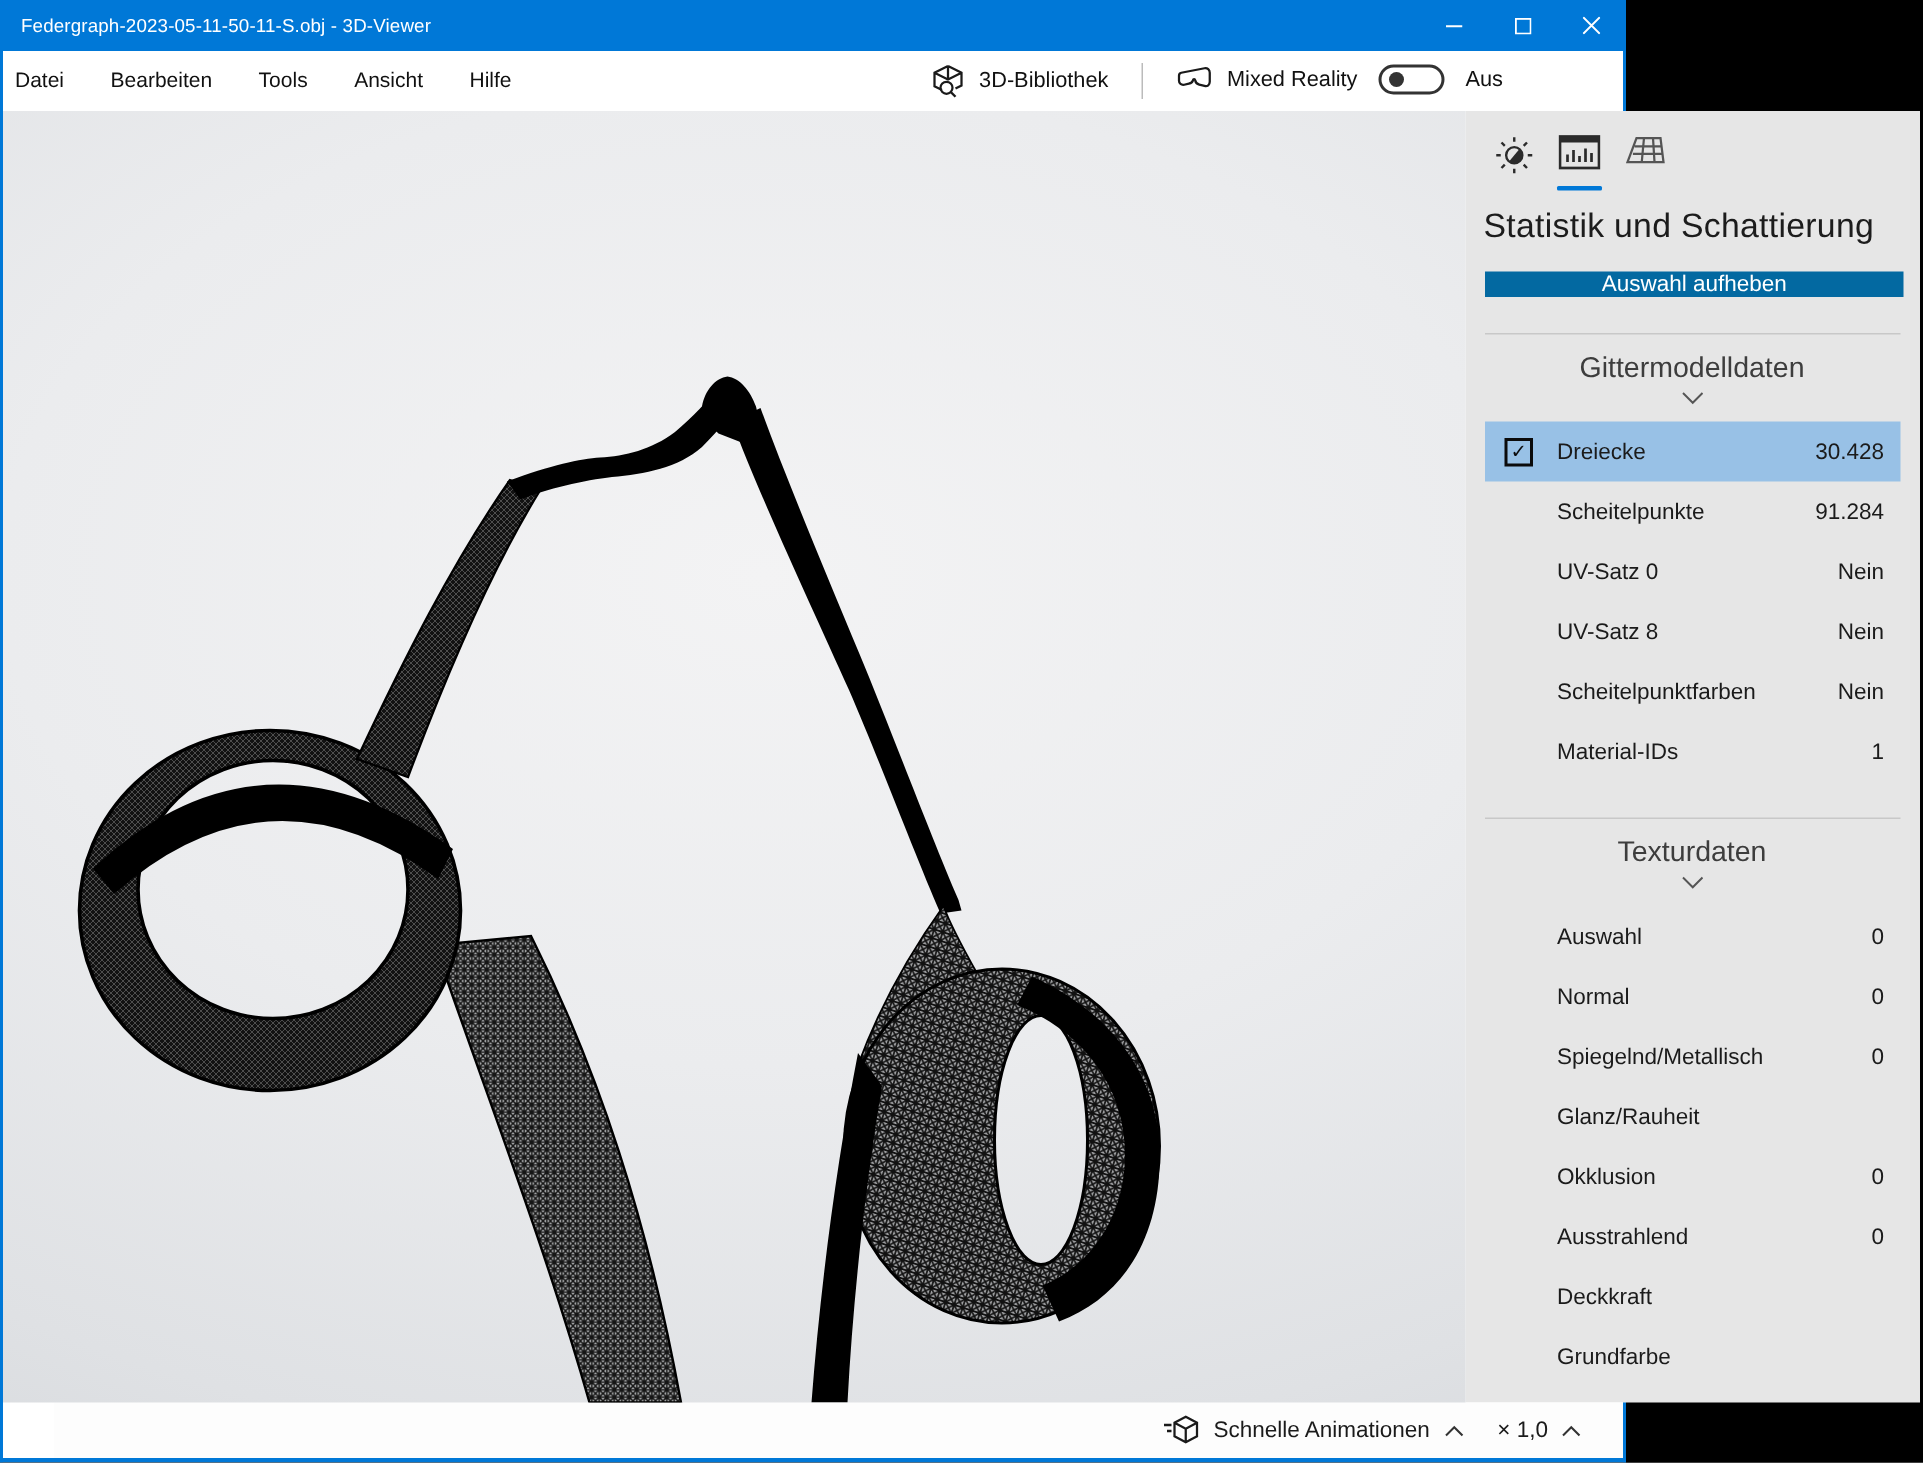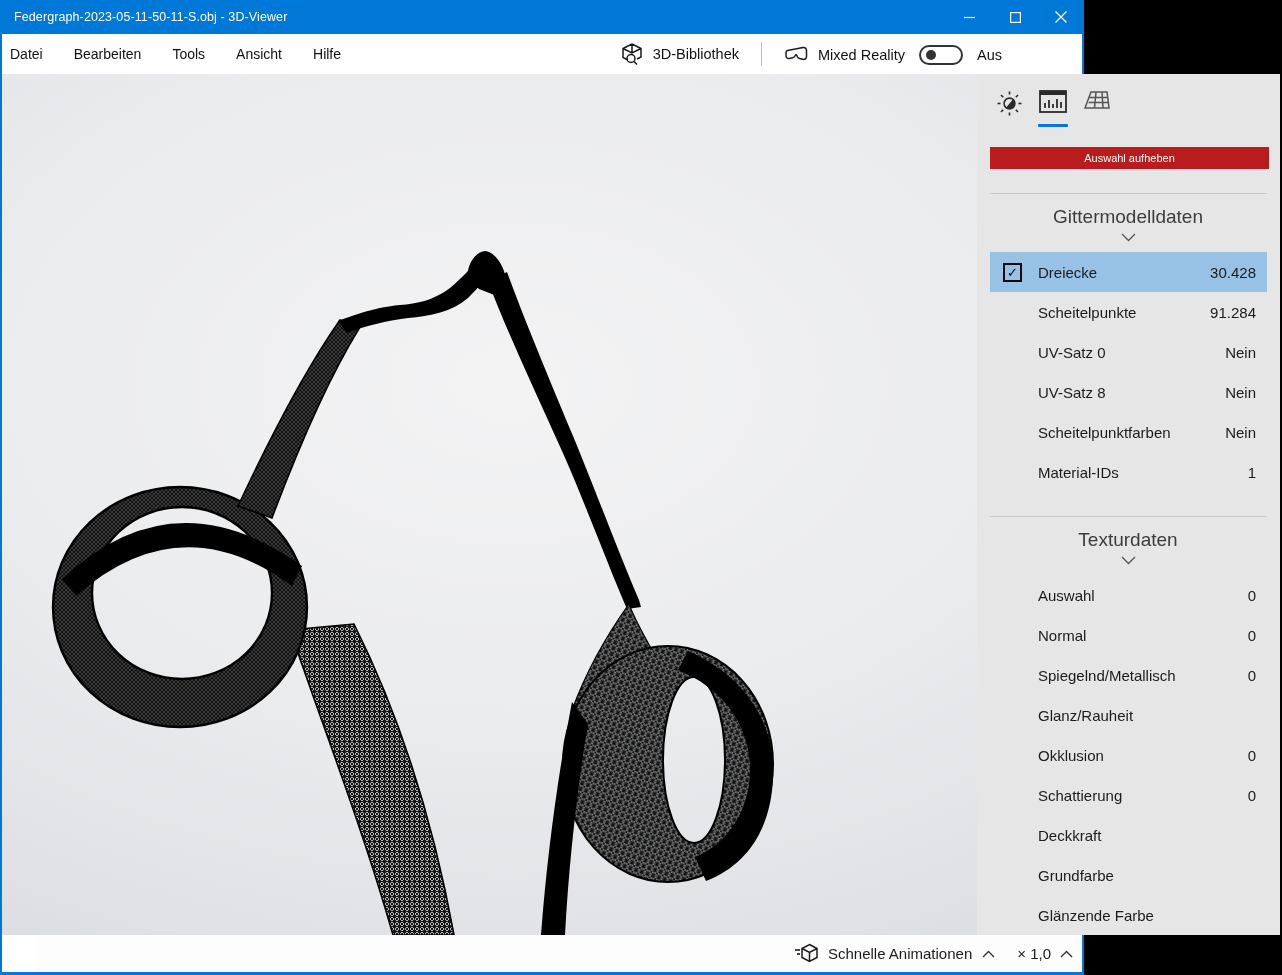--- a/index.html
+++ b/index.html
@@ -15,21 +15,21 @@
   
   .titlebar { height:34px; background:#0078d7; display:flex; align-items:center; flex:0 0 auto; margin:0 -2px; padding-left:2px;}
   .titlebar-text { color:#fff; font-size:12.5px; padding-left:12px; letter-spacing:0.1px; }
   .titlebar-spacer { flex:1; }
   .caption-btn { width:46px; height:34px; display:flex; align-items:center; justify-content:center; color:#fff; font-size:13px; }
   .caption-btn svg { display:block; }
 
   
   .menubar { height:40px; background:#fff; display:flex; align-items:center; flex:0 0 auto; padding:0 0 0 6px; }
   .menu-item { font-size:14px; color:#111; margin-right:27px; padding:4px 2px; cursor:default; }
-  .menubar-right { margin-left:auto; display:flex; align-items:flex-end; padding-right:80px; }
+  .menubar-right { margin-left:auto; display:flex; align-items:flex-start; padding-right:80px; }
   .mb-group { display:flex; align-items:center; }
   .mb-group .lbl { font-size:14.5px; color:#111; margin-left:9px; }
   .mb-divider { width:1px; height:24px; background:#bbb; margin:0 22px; }
   .toggle { width:44px; height:20px; border:2px solid #333; border-radius:11px; margin-left:14px; position:relative; }
   .toggle .knob { width:10px; height:10px; border-radius:50%; background:#333; position:absolute; left:5px; top:3px; }
   .toggle-state { font-size:14.5px; color:#111; margin-left:14px; }
 
   
   .main { flex:1 1 auto; display:flex; min-height:0; }
   .viewport {
@@ -40,37 +40,37 @@
 
   
   .panel { width:303px; flex:0 0 auto; background:#e6e6e6; height:861px; overflow:hidden; display:flex; flex-direction:column; }
   .panel-tabs { display:flex; align-items:flex-start; padding:16px 0 0 10px; height:56px; flex:0 0 auto; }
   .panel-tab { width:44px; display:flex; flex-direction:column; align-items:center; }
   .panel-tab svg { display:block; }
   .tab-underline { width:30px; height:3px; background:#0078d7; margin-top:9px; border-radius:1px; }
   .tab-underline.hidden { visibility:hidden; }
   .panel-heading { font-size:22.5px; font-weight:300; color:#1c1c1c; padding:8px 12px 0 12px; letter-spacing:0.2px; }
   .deselect-btn {
-    margin:17px 13px 0 13px; height:32px; background:#b91c1c; color:#fff; border:none;
-    font-size:11px; font-family:inherit; display:block; width:279px;
+    margin:17px 13px 0 13px; height:32px; background:#0369a1; color:#fff; border:none;
+    font-size:15px; font-family:inherit; display:block; width:279px;
   }
   .panel-divider { height:1px; background:#c8c8c8; margin:24px 13px 0 13px; flex:0 0 auto; }
   .section-header { display:flex; align-items:center; justify-content:space-between; padding:12px 18px 6px 17px;flex-direction:column; }
   .section-title { font-size:19px; font-weight:300; color:#3d3d3d; }
   .chevron { color:#555; }
   .rows { }
   .stat-row { height:40px; display:flex; align-items:center; padding:0 24px 0 13px; margin:0 0px; }
   .stat-row.selected { background:#98c1e6; margin:0 13px; padding:0 11px 0 0; }
   .row-check { width:19px; height:19px; border:2px solid #0b0b0b; margin:0 0 0 13px; display:flex; align-items:center; justify-content:center; font-size:13px; color:#0b0b0b; font-weight:bold; flex:0 0 auto; }
   .row-label { font-size:15px; color:#1b1b1b; margin-left:48px; }
   .stat-row.selected .row-label { margin-left:16px; }
   .row-value { margin-left:auto; font-size:15px; color:#1b1b1b; }
 
   
-  .statusbar { height:37px; background:#fdfdfd; flex:0 0 auto; display:flex; align-items:center; justify-content:flex-end; padding-right:9px;margin-left:34px; }
+  .statusbar { height:37px; background:#fdfdfd; flex:0 0 auto; display:flex; align-items:center; justify-content:flex-end; padding-right:28px;margin-left:34px; }
   .sb-group { display:flex; align-items:center; margin-left:22px; }
   .sb-label { font-size:15px; color:#1b1b1b; margin:0 10px 0 9px; }
   .sb-speed { font-size:15px; color:#1b1b1b; margin-right:9px; }
   .chev-up svg { display:block; }
 </style>
 </head>
 <body>
 
 <div class="window">
 
@@ -202,20 +202,21 @@
           <span class="tab-underline"></span>
         </span>
         <span class="panel-tab">
           <svg width="28" height="24" viewBox="0 0 28 24">
             <path d="M8 2 H24 L26 18 H2 Z M13 2 L11.5 18 M19 2 L20 18 M6.8 7.5 H25 M5.6 12.5 H25.6" fill="none" stroke="#555" stroke-width="1.5"></path>
           </svg>
           <span class="tab-underline hidden"></span>
         </span>
       </div>
 
+      <div class="panel-heading">Statistik und Schattierung</div>
 
       <button class="deselect-btn">Auswahl aufheben</button>
 
       <div id="panel-sections">
           <div class="panel-divider"></div>
           <div class="section-header">
             <span class="section-title">Gittermodelldaten</span>
             <span class="chevron"><svg width="15" height="9" viewBox="0 0 15 9">
                 <polyline points="1,1 7.5,7.5 14,1" fill="none" stroke="#555" stroke-width="1.3"></polyline>
               </svg></span>
@@ -269,21 +270,21 @@
             </div>
             <div class="stat-row">
               <span class="row-label">Glanz/Rauheit</span>
               <span class="row-value"></span>
             </div>
             <div class="stat-row">
               <span class="row-label">Okklusion</span>
               <span class="row-value">0</span>
             </div>
             <div class="stat-row">
-              <span class="row-label">Schattierung</span>
+              <span class="row-label">Ausstrahlend</span>
               <span class="row-value">0</span>
             </div>
             <div class="stat-row">
               <span class="row-label">Deckkraft</span>
               <span class="row-value"></span>
             </div>
             <div class="stat-row">
               <span class="row-label">Grundfarbe</span>
               <span class="row-value"></span>
             </div>

